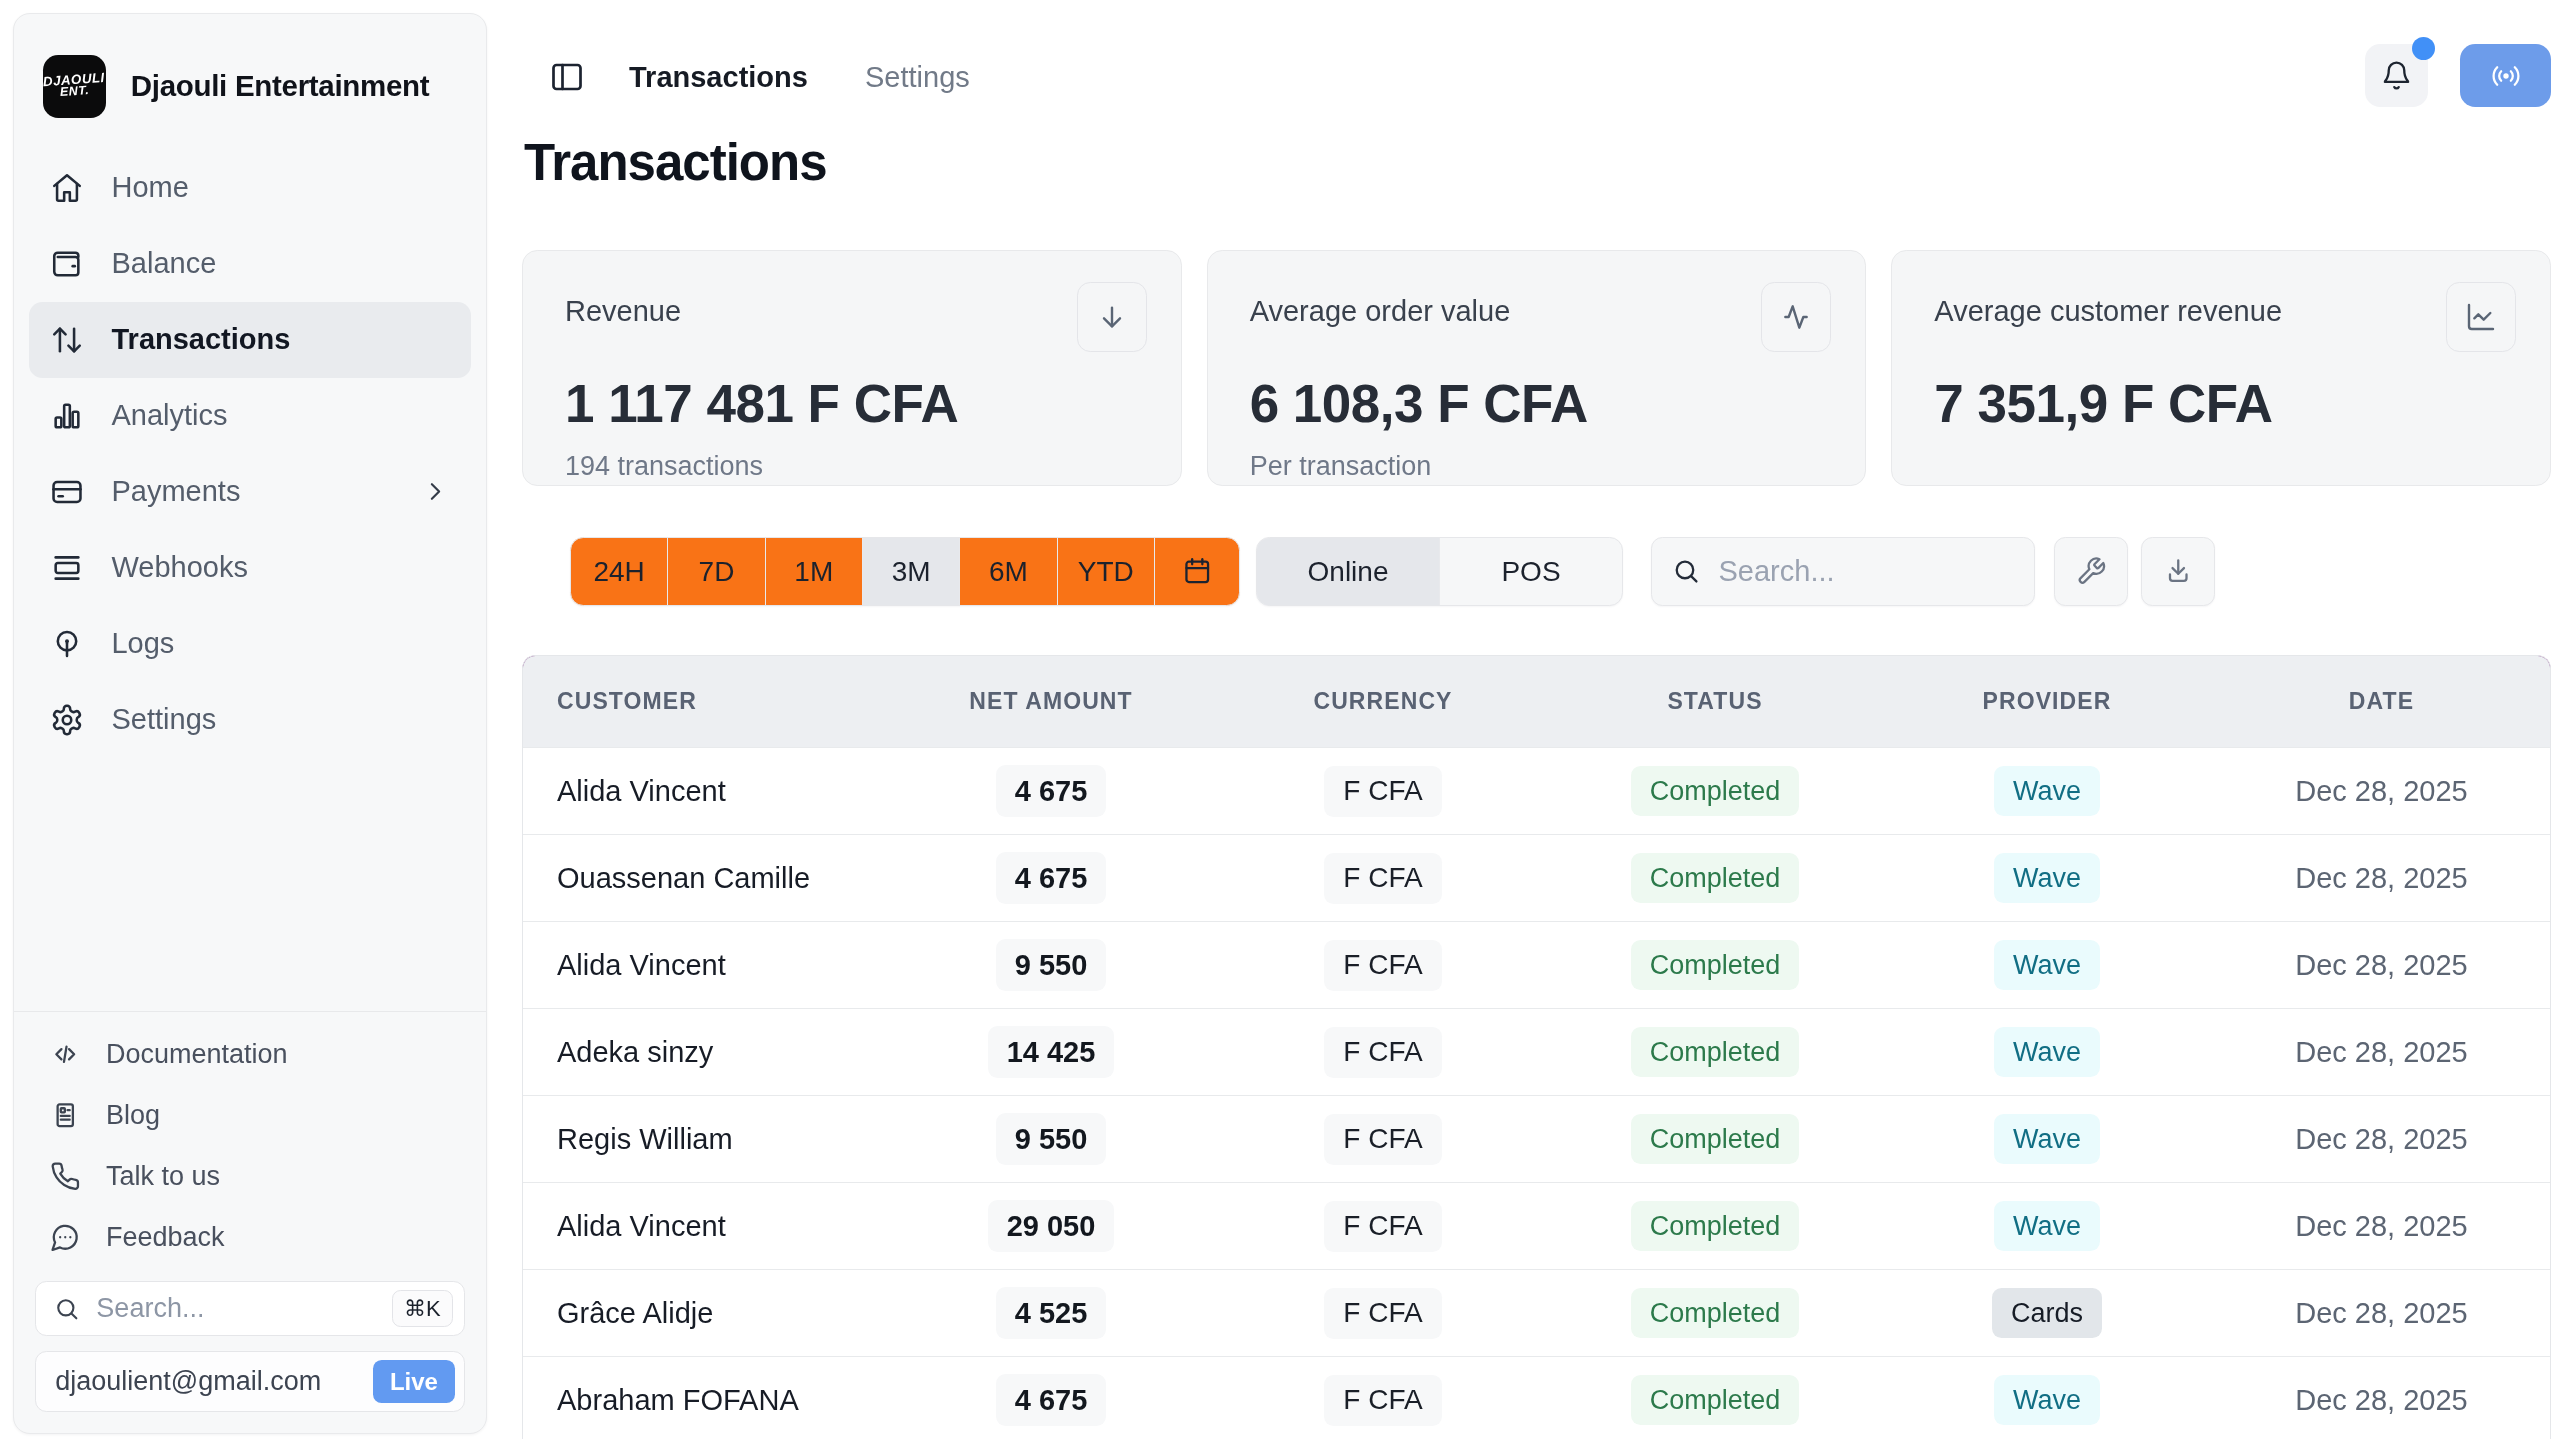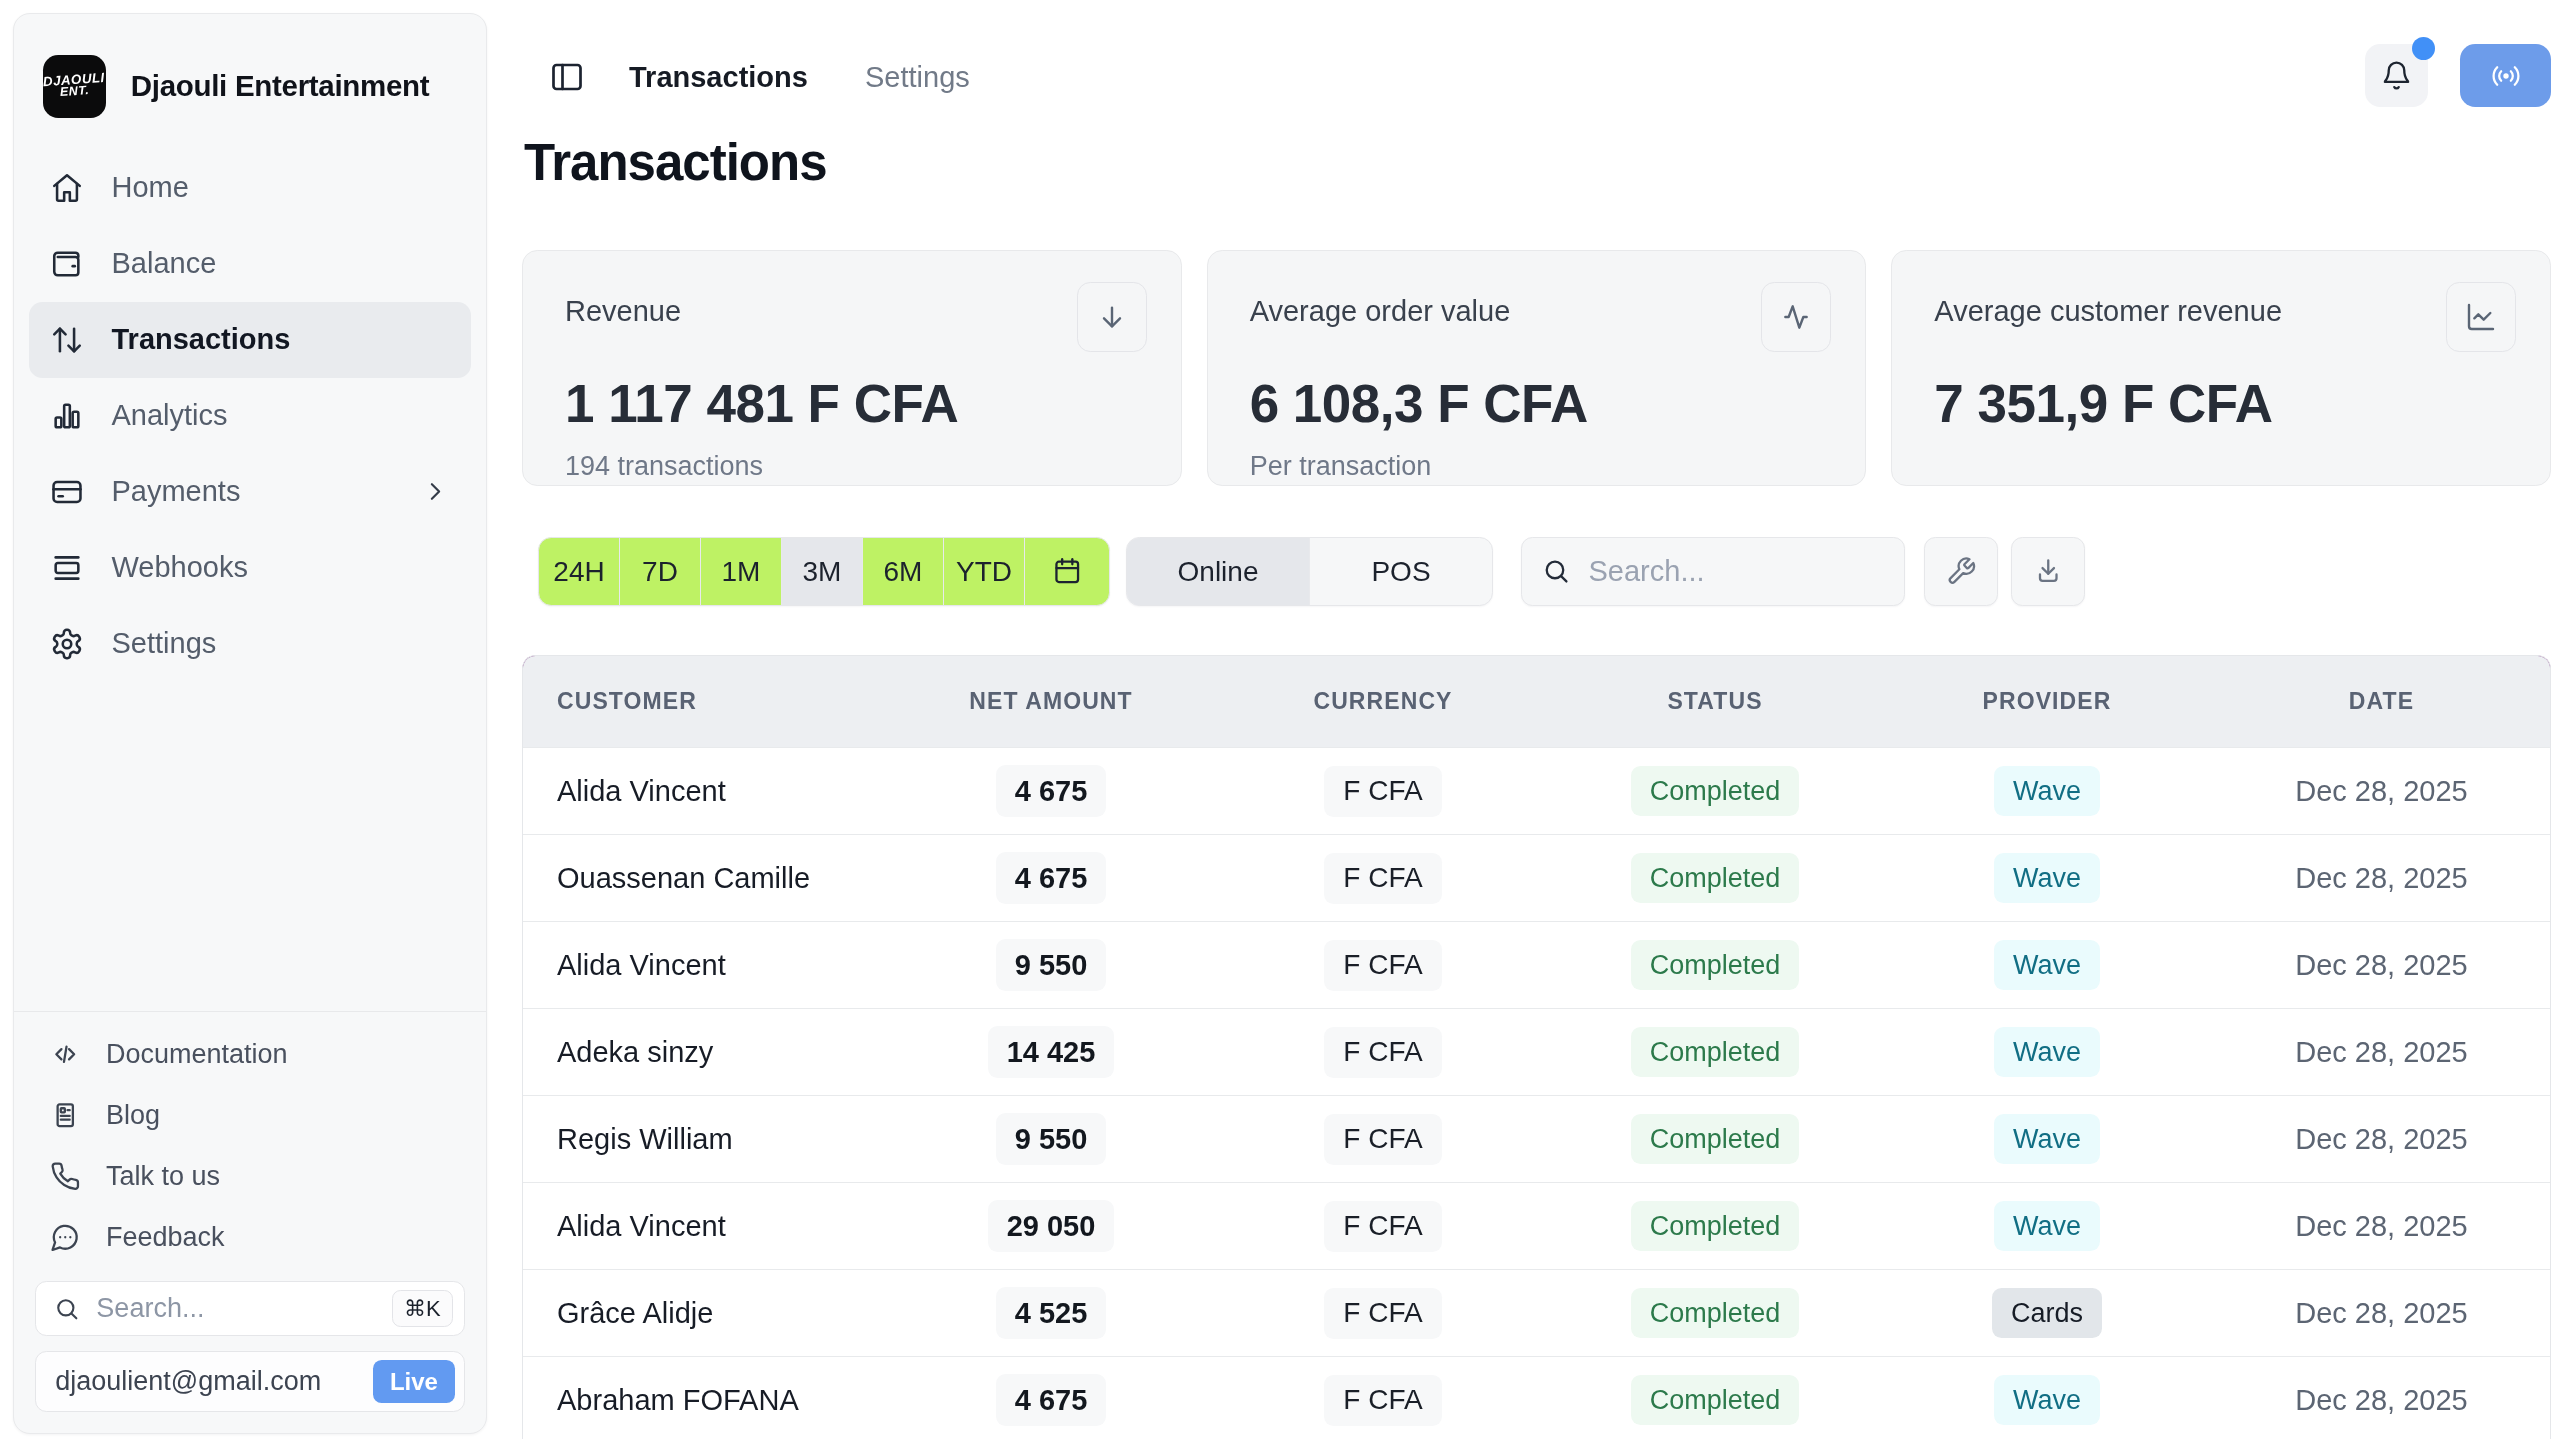--- a/index.html
+++ b/index.html
@@ -107,21 +107,21 @@
   .card-iconbox {
     position:absolute; top:30.5px; right:34px; width:70px; height:70px;
     border:1.9px solid #e4e5e9; border-radius:13.3px; background:transparent;
     display:flex; align-items:center; justify-content:center; color:#5a6575;
   }
   .card-iconbox svg { width:32px; height:32px; }
 
   
   .filters { position:absolute; top:537px; left:0; right:0; height:69px; display:flex; align-items:stretch; }
   .rangebar {
-    margin-left:16px; width:572px; display:flex; background:#bef264;
+    margin-left:48px; width:670px; display:flex; background:#f97316;
     border:1.9px solid #e6e7ea; border-radius:13.3px; overflow:hidden;
     box-shadow:0 1px 1.9px rgba(16,24,40,.04);
   }
   .seg {
     flex:1; display:flex; align-items:center; justify-content:center;
     font-size:28px; color:#1c222d; cursor:pointer; border-right:1.9px solid #e8e9ec;
   }
   .seg:last-child { border-right:none; }
   .seg.active { background:#e5e7eb; }
   .seg-cal { flex:0 0 84px; color:#1c2330; }
@@ -228,20 +228,28 @@
     <div class="nav-item">
       <svg class="ic nicon" viewBox="0 0 24 24">
           <path d="M4 4.5h16"></path>
           <rect x="4" y="8.5" width="16" height="7" rx="1.5"></rect>
           <path d="M4 19.5h16"></path>
         </svg>
       <span>Webhooks</span>
     </div>
     <div class="nav-item">
       <svg class="ic nicon" viewBox="0 0 24 24">
+          <circle cx="12" cy="10" r="6.5"></circle>
+          <circle cx="12" cy="10" r="1.4" fill="currentColor" stroke="none"></circle>
+          <path d="M12 11.5v9"></path>
+        </svg>
+      <span>Logs</span>
+    </div>
+    <div class="nav-item">
+      <svg class="ic nicon" viewBox="0 0 24 24">
           <path d="M12.22 2h-.44a2 2 0 0 0-2 2v.18a2 2 0 0 1-1 1.73l-.43.25a2 2 0 0 1-2 0l-.15-.08a2 2 0 0 0-2.73.73l-.22.38a2 2 0 0 0 .73 2.73l.15.1a2 2 0 0 1 1 1.72v.51a2 2 0 0 1-1 1.74l-.15.09a2 2 0 0 0-.73 2.73l.22.38a2 2 0 0 0 2.73.73l.15-.08a2 2 0 0 1 2 0l.43.25a2 2 0 0 1 1 1.73V20a2 2 0 0 0 2 2h.44a2 2 0 0 0 2-2v-.18a2 2 0 0 1 1-1.73l.43-.25a2 2 0 0 1 2 0l.15.08a2 2 0 0 0 2.73-.73l.22-.39a2 2 0 0 0-.73-2.73l-.15-.08a2 2 0 0 1-1-1.74v-.5a2 2 0 0 1 1-1.74l.15-.09a2 2 0 0 0 .73-2.73l-.22-.38a2 2 0 0 0-2.73-.73l-.15.08a2 2 0 0 1-2 0l-.43-.25a2 2 0 0 1-1-1.73V4a2 2 0 0 0-2-2z"></path>
           <circle cx="12" cy="12" r="3"></circle>
         </svg>
       <span>Settings</span>
     </div>
   </nav>
 
   <div class="side-spacer"></div>
   <div class="side-divider"></div>
 

